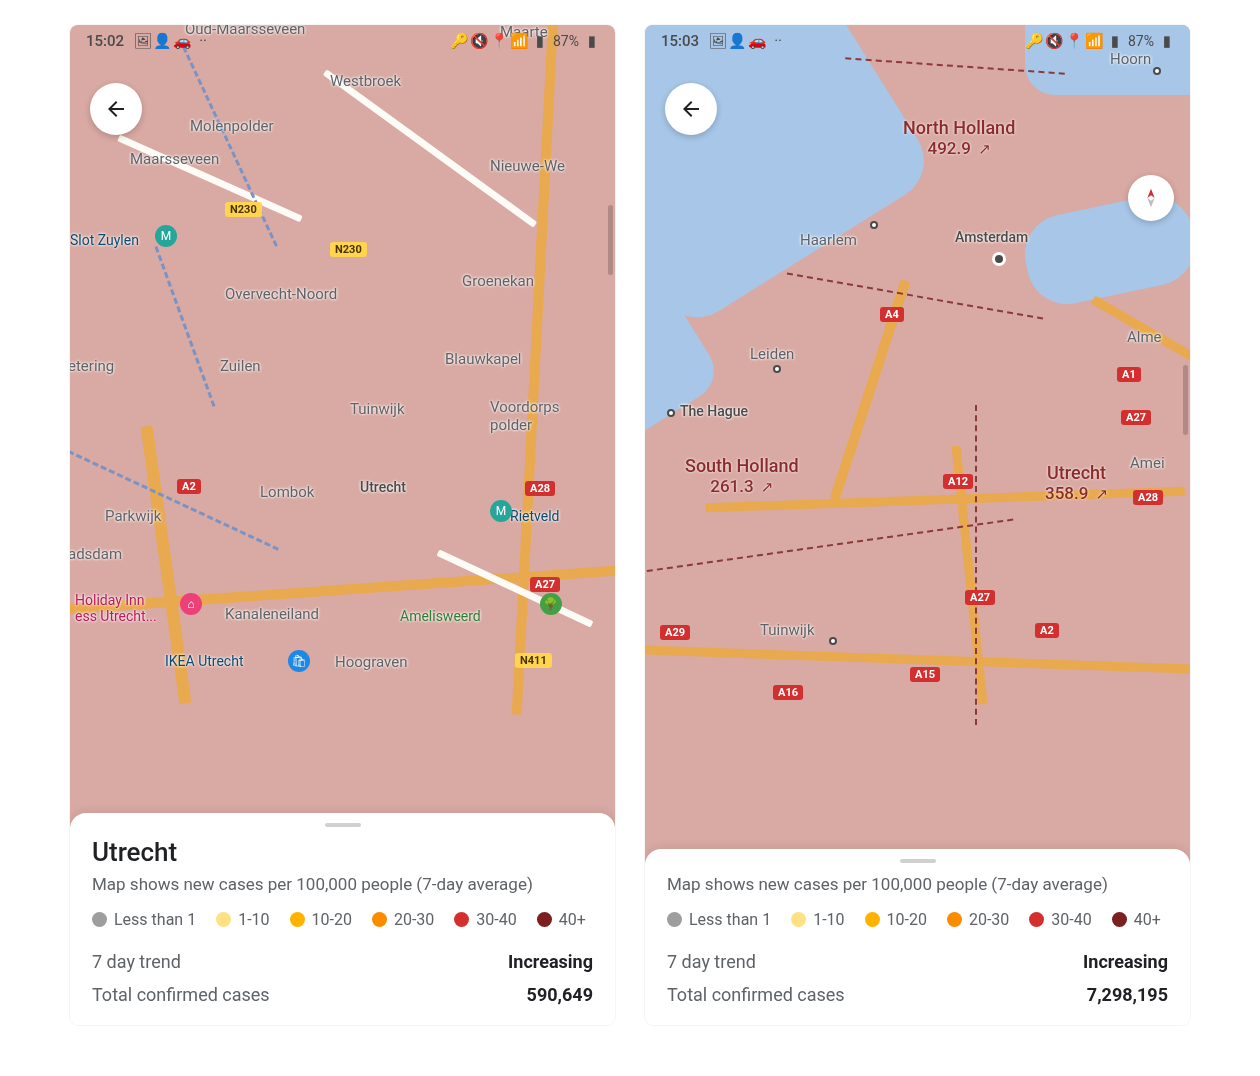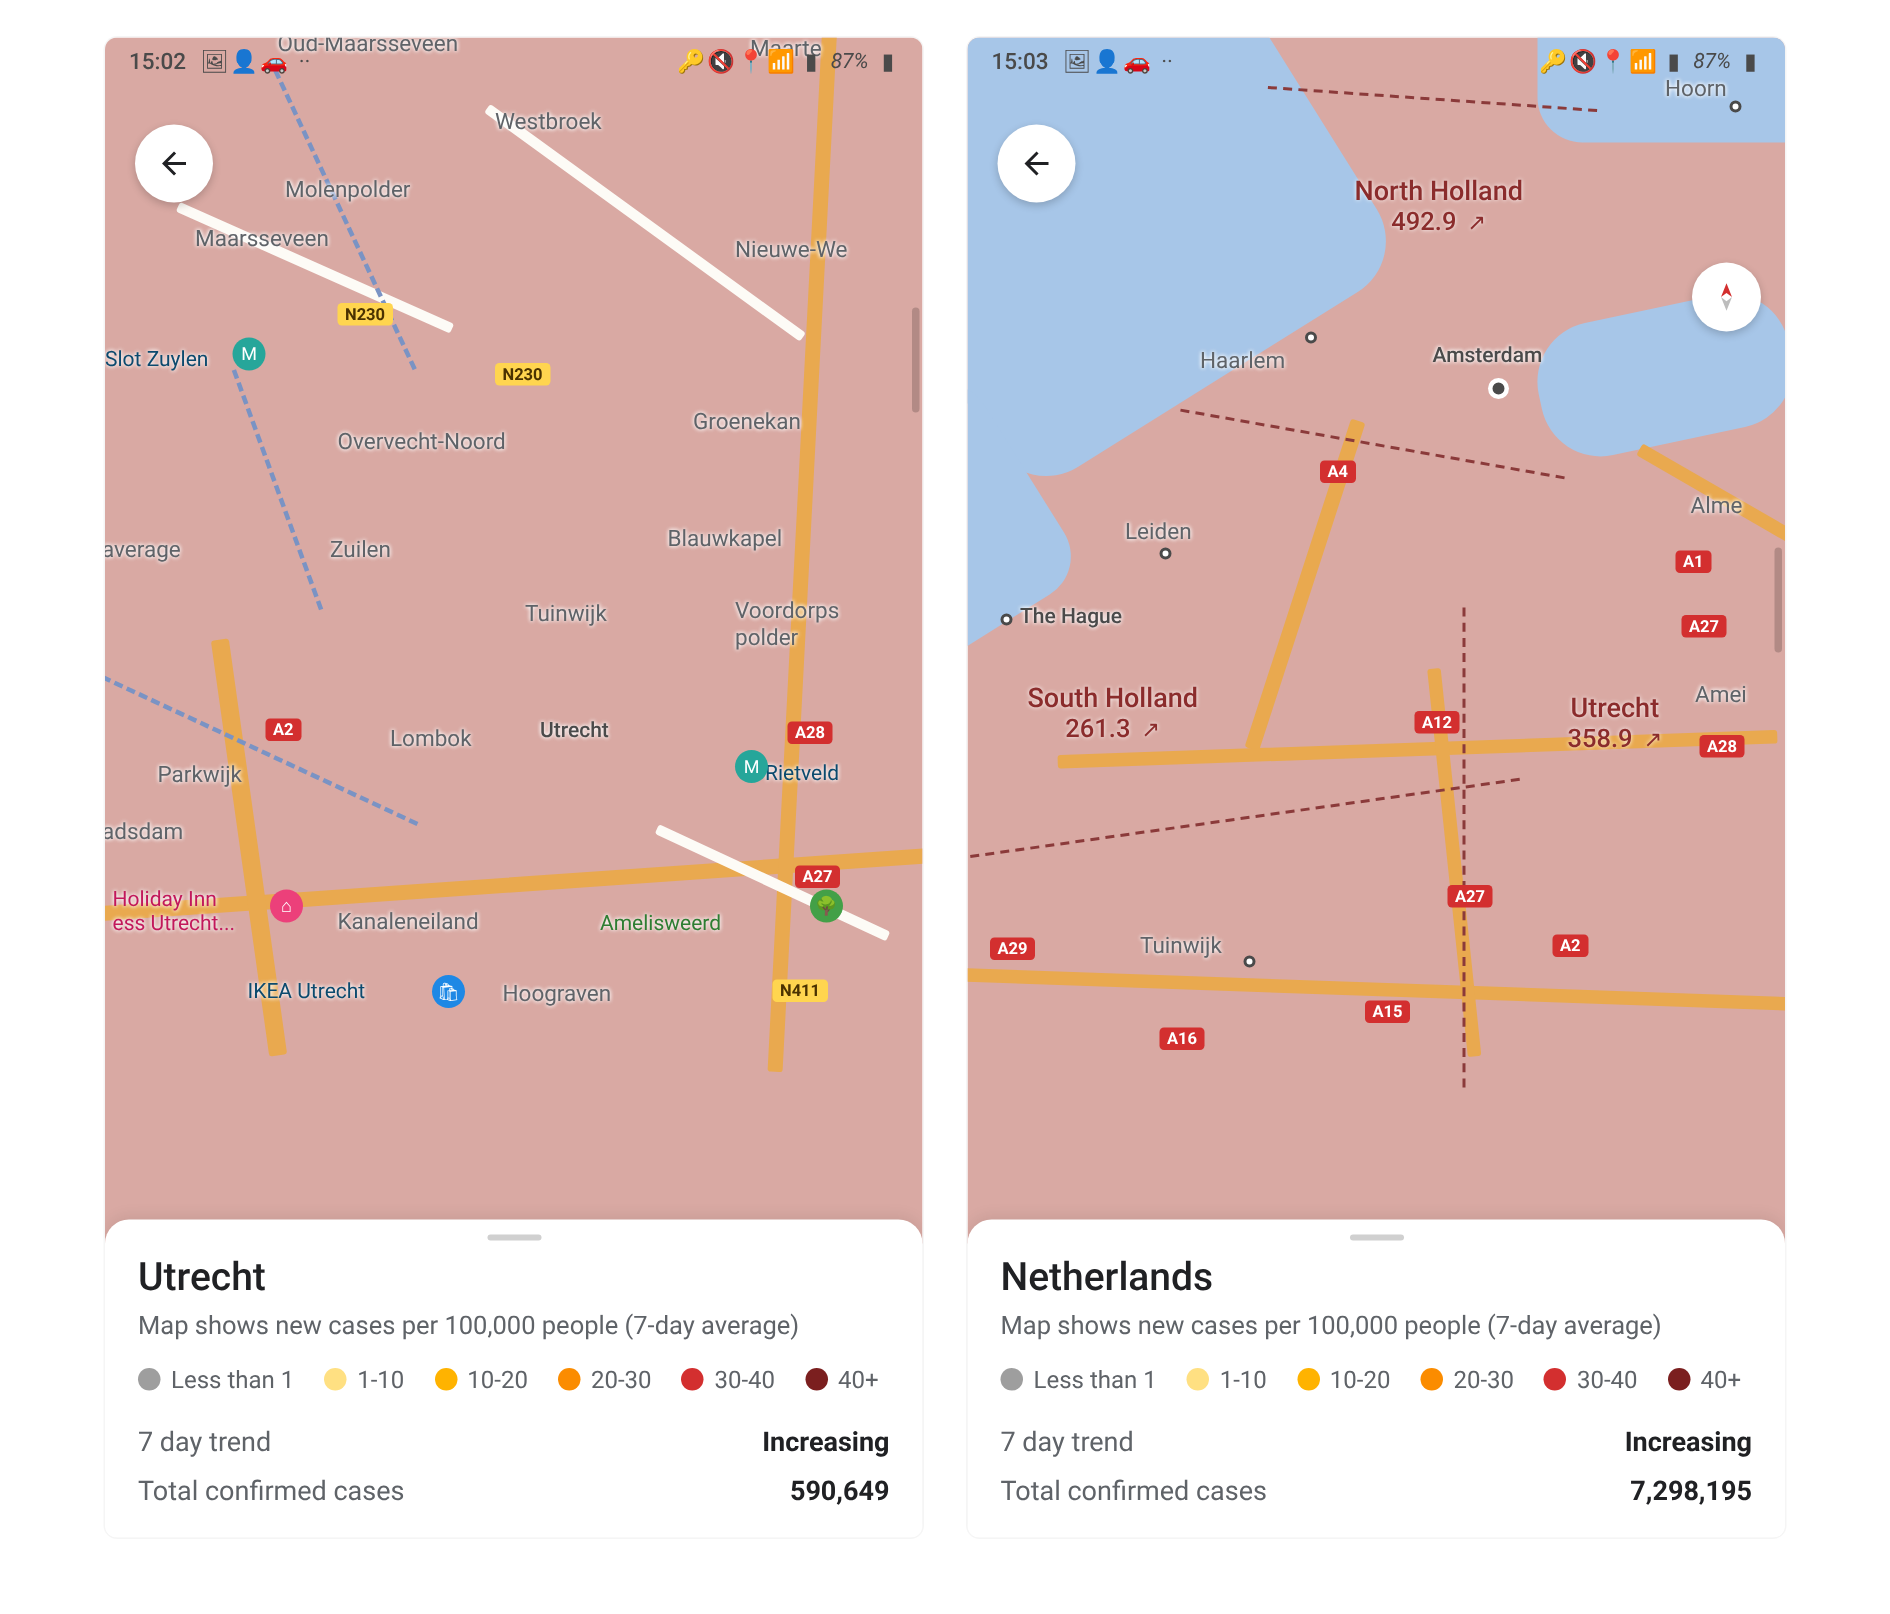--- a/index.html
+++ b/index.html
@@ -33,21 +33,21 @@
     justify-content: space-between;
     padding: 0 16px;
     font-size: 15px;
     color: #4a4a4a;
     z-index: 30;
     pointer-events: none;
   }
   .status-left, .status-right { display: flex; align-items: center; gap: 6px; }
   .status-left .time { font-weight: 500; margin-right: 6px; }
   .mini-icon { width: 14px; height: 14px; display: inline-flex; align-items: center; justify-content: center; }
-  .status-right .batt { font-size: 14px; font-style: italic; }
+  .status-right .batt { font-size: 14px; }
 
   
   .map-area {
     position: relative;
     width: 100%;
     flex: 1 1 auto;
     background: #d9a9a3;
     overflow: hidden;
   }
   .water {
@@ -249,21 +249,21 @@
     <div class="scroll-hint"></div>
   <div class="label " style="left: 115px; top: -5px;">Oud-Maarsseveen</div>
       <div class="label " style="left: 430px; top: -2px;">Maarte</div>
       <div class="label " style="left: 260px; top: 47px;">Westbroek</div>
       <div class="label " style="left: 120px; top: 92px;">Molenpolder</div>
       <div class="label " style="left: 60px; top: 125px;">Maarsseveen</div>
       <div class="label " style="left: 420px; top: 132px;">Nieuwe-We</div>
       <div class="label poi" style="left: 0px; top: 207px;">Slot Zuylen</div>
       <div class="label " style="left: 392px; top: 247px;">Groenekan</div>
       <div class="label " style="left: 155px; top: 260px;">Overvecht-Noord</div>
-      <div class="label " style="left: -2px; top: 332px;">average</div>
+      <div class="label " style="left: -2px; top: 332px;">etering</div>
       <div class="label " style="left: 150px; top: 332px;">Zuilen</div>
       <div class="label " style="left: 375px; top: 325px;">Blauwkapel</div>
       <div class="label " style="left: 280px; top: 375px;">Tuinwijk</div>
       <div class="label " style="left: 420px; top: 373px;">Voordorps<br>polder</div>
       <div class="label " style="left: 190px; top: 458px;">Lombok</div>
       <div class="label big" style="left: 290px; top: 454px;">Utrecht</div>
       <div class="label poi" style="left: 440px; top: 483px;">Rietveld</div>
       <div class="label " style="left: 35px; top: 482px;">Parkwijk</div>
       <div class="label " style="left: -2px; top: 520px;">adsdam</div>
       <div class="label poi pink" style="left: 5px; top: 567px;">Holiday Inn<br>ess Utrecht...</div>
@@ -411,21 +411,20 @@
         <div class="val">261.3 <span class="trend-arrow">↗</span></div>
       </div>
       <div class="region-label" style="left: 400px; top: 437px;">
         <div>Utrecht</div>
         <div class="val">358.9 <span class="trend-arrow">↗</span></div>
       </div>
     </div>
 
   <div class="sheet">
     <div class="drag-handle"></div>
-    <h1>Netherlands</h1>
     <div class="sub">Map shows new cases per 100,000 people (7-day average)</div>
     <div class="legend" id="legend1">
         <div class="legend-item">
           <span class="dot" style="background: rgb(158, 158, 158);"></span>
           <span>Less than 1</span>
         </div>
         <div class="legend-item">
           <span class="dot" style="background: rgb(255, 224, 130);"></span>
           <span>1-10</span>
         </div>

